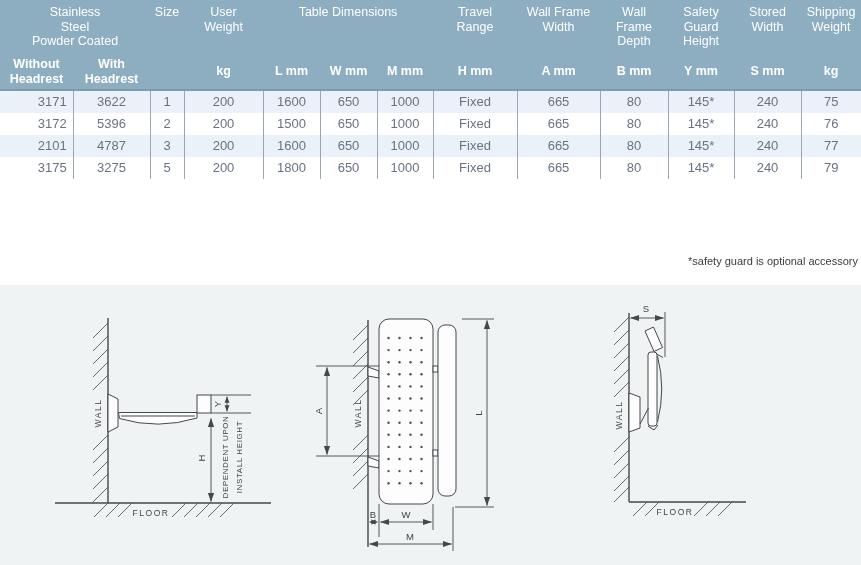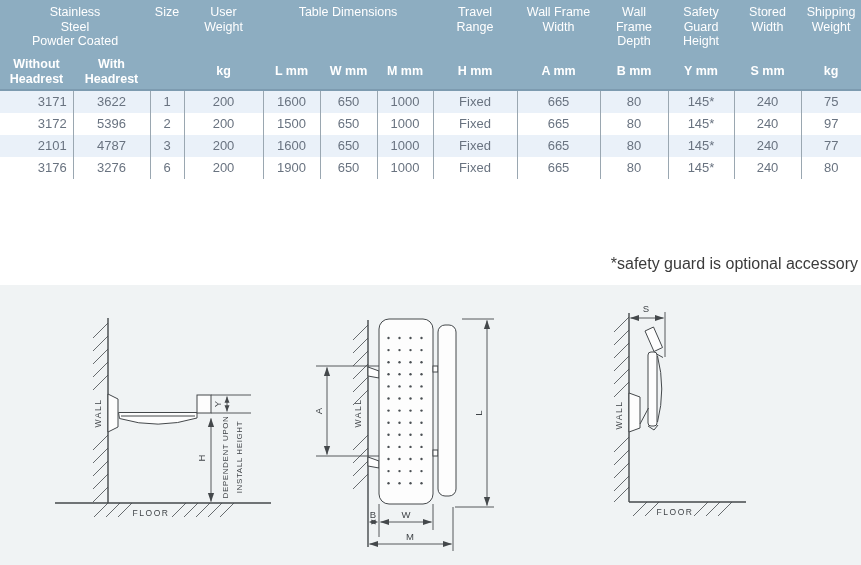--- a/index.html
+++ b/index.html
@@ -25,21 +25,21 @@
   .spec-table td{
     text-align:center;font-size:13px;color:#697380;
     height:22px;line-height:22px;padding:0;
     border-left:1px solid #9aa7b1;
   }
   .spec-table td:first-child{border-left:none;padding-left:32px;}
   .spec-table tbody tr:nth-child(odd){background:#eaf1f9;}
   .spec-table tbody tr:nth-child(even){background:#ffffff;}
   .footnote{
     position:absolute;top:255px;right:3px;
-    font-size:16px;color:#3b3b3b;
+    font-size:11px;color:#3b3b3b;
   }
   .diagrams{
     position:absolute;left:0;top:285px;width:861px;height:280px;
     background:#f0f3f4;
   }
   svg{display:block;}
   svg text{font-family:"Liberation Sans", sans-serif;}
   .lbl{font-size:8.5px;letter-spacing:1.5px;fill:#3f4347;}
   .dim{font-size:9.5px;fill:#3f4347;}
   .note{font-size:8px;letter-spacing:0.6px;fill:#3f4347;}
@@ -132,51 +132,51 @@
         <td>2</td>
         <td>200</td>
         <td>1500</td>
         <td>650</td>
         <td>1000</td>
         <td>Fixed</td>
         <td>665</td>
         <td>80</td>
         <td>145*</td>
         <td>240</td>
-        <td>97</td>
+        <td>76</td>
       </tr>
       <tr>
         <td>2101</td>
         <td>4787</td>
         <td>3</td>
         <td>200</td>
         <td>1600</td>
         <td>650</td>
         <td>1000</td>
         <td>Fixed</td>
         <td>665</td>
         <td>80</td>
         <td>145*</td>
         <td>240</td>
         <td>77</td>
       </tr>
       <tr>
-        <td>3176</td>
-        <td>3276</td>
-        <td>6</td>
+        <td>3175</td>
+        <td>3275</td>
+        <td>5</td>
         <td>200</td>
-        <td>1900</td>
+        <td>1800</td>
         <td>650</td>
         <td>1000</td>
         <td>Fixed</td>
         <td>665</td>
         <td>80</td>
         <td>145*</td>
         <td>240</td>
-        <td>80</td>
+        <td>79</td>
       </tr>
     </tbody>
 </table>
 
 <div class="footnote">*safety guard is optional accessory</div>
 
 <div class="diagrams">
 <svg width="861" height="280" viewBox="0 0 861 280">
   <defs>
     <marker id="arw" markerWidth="10" markerHeight="8" refX="9" refY="4" orient="auto-start-reverse" markerUnits="userSpaceOnUse">

